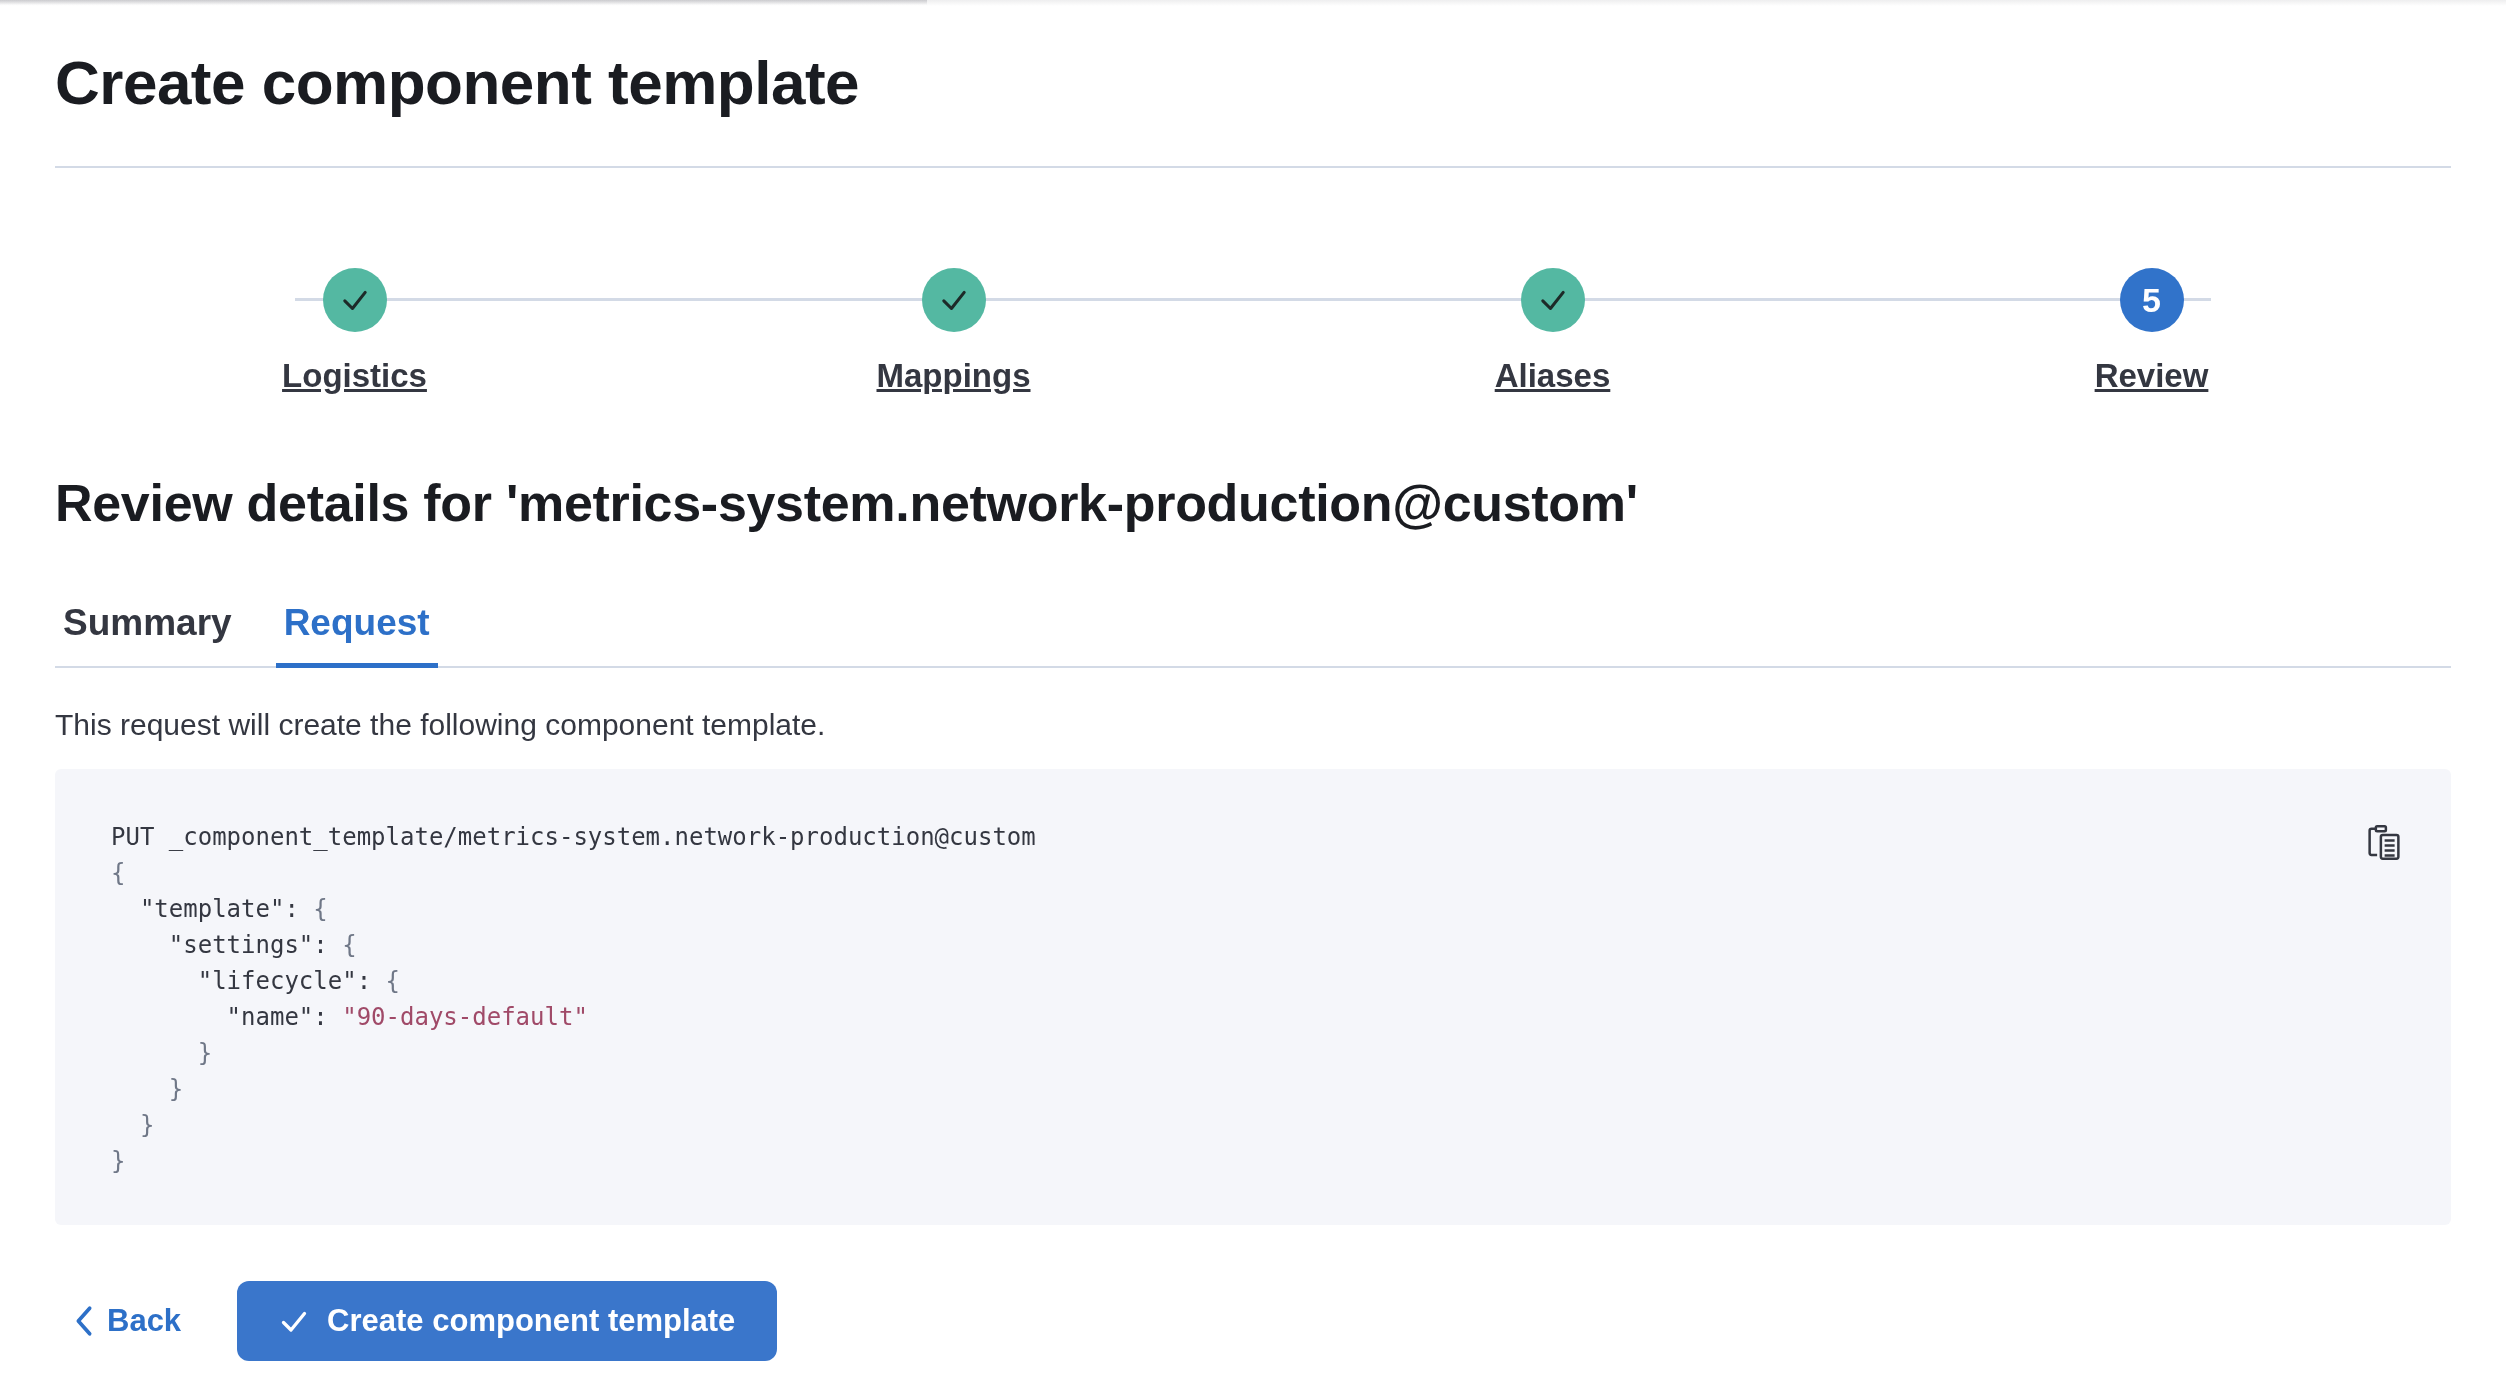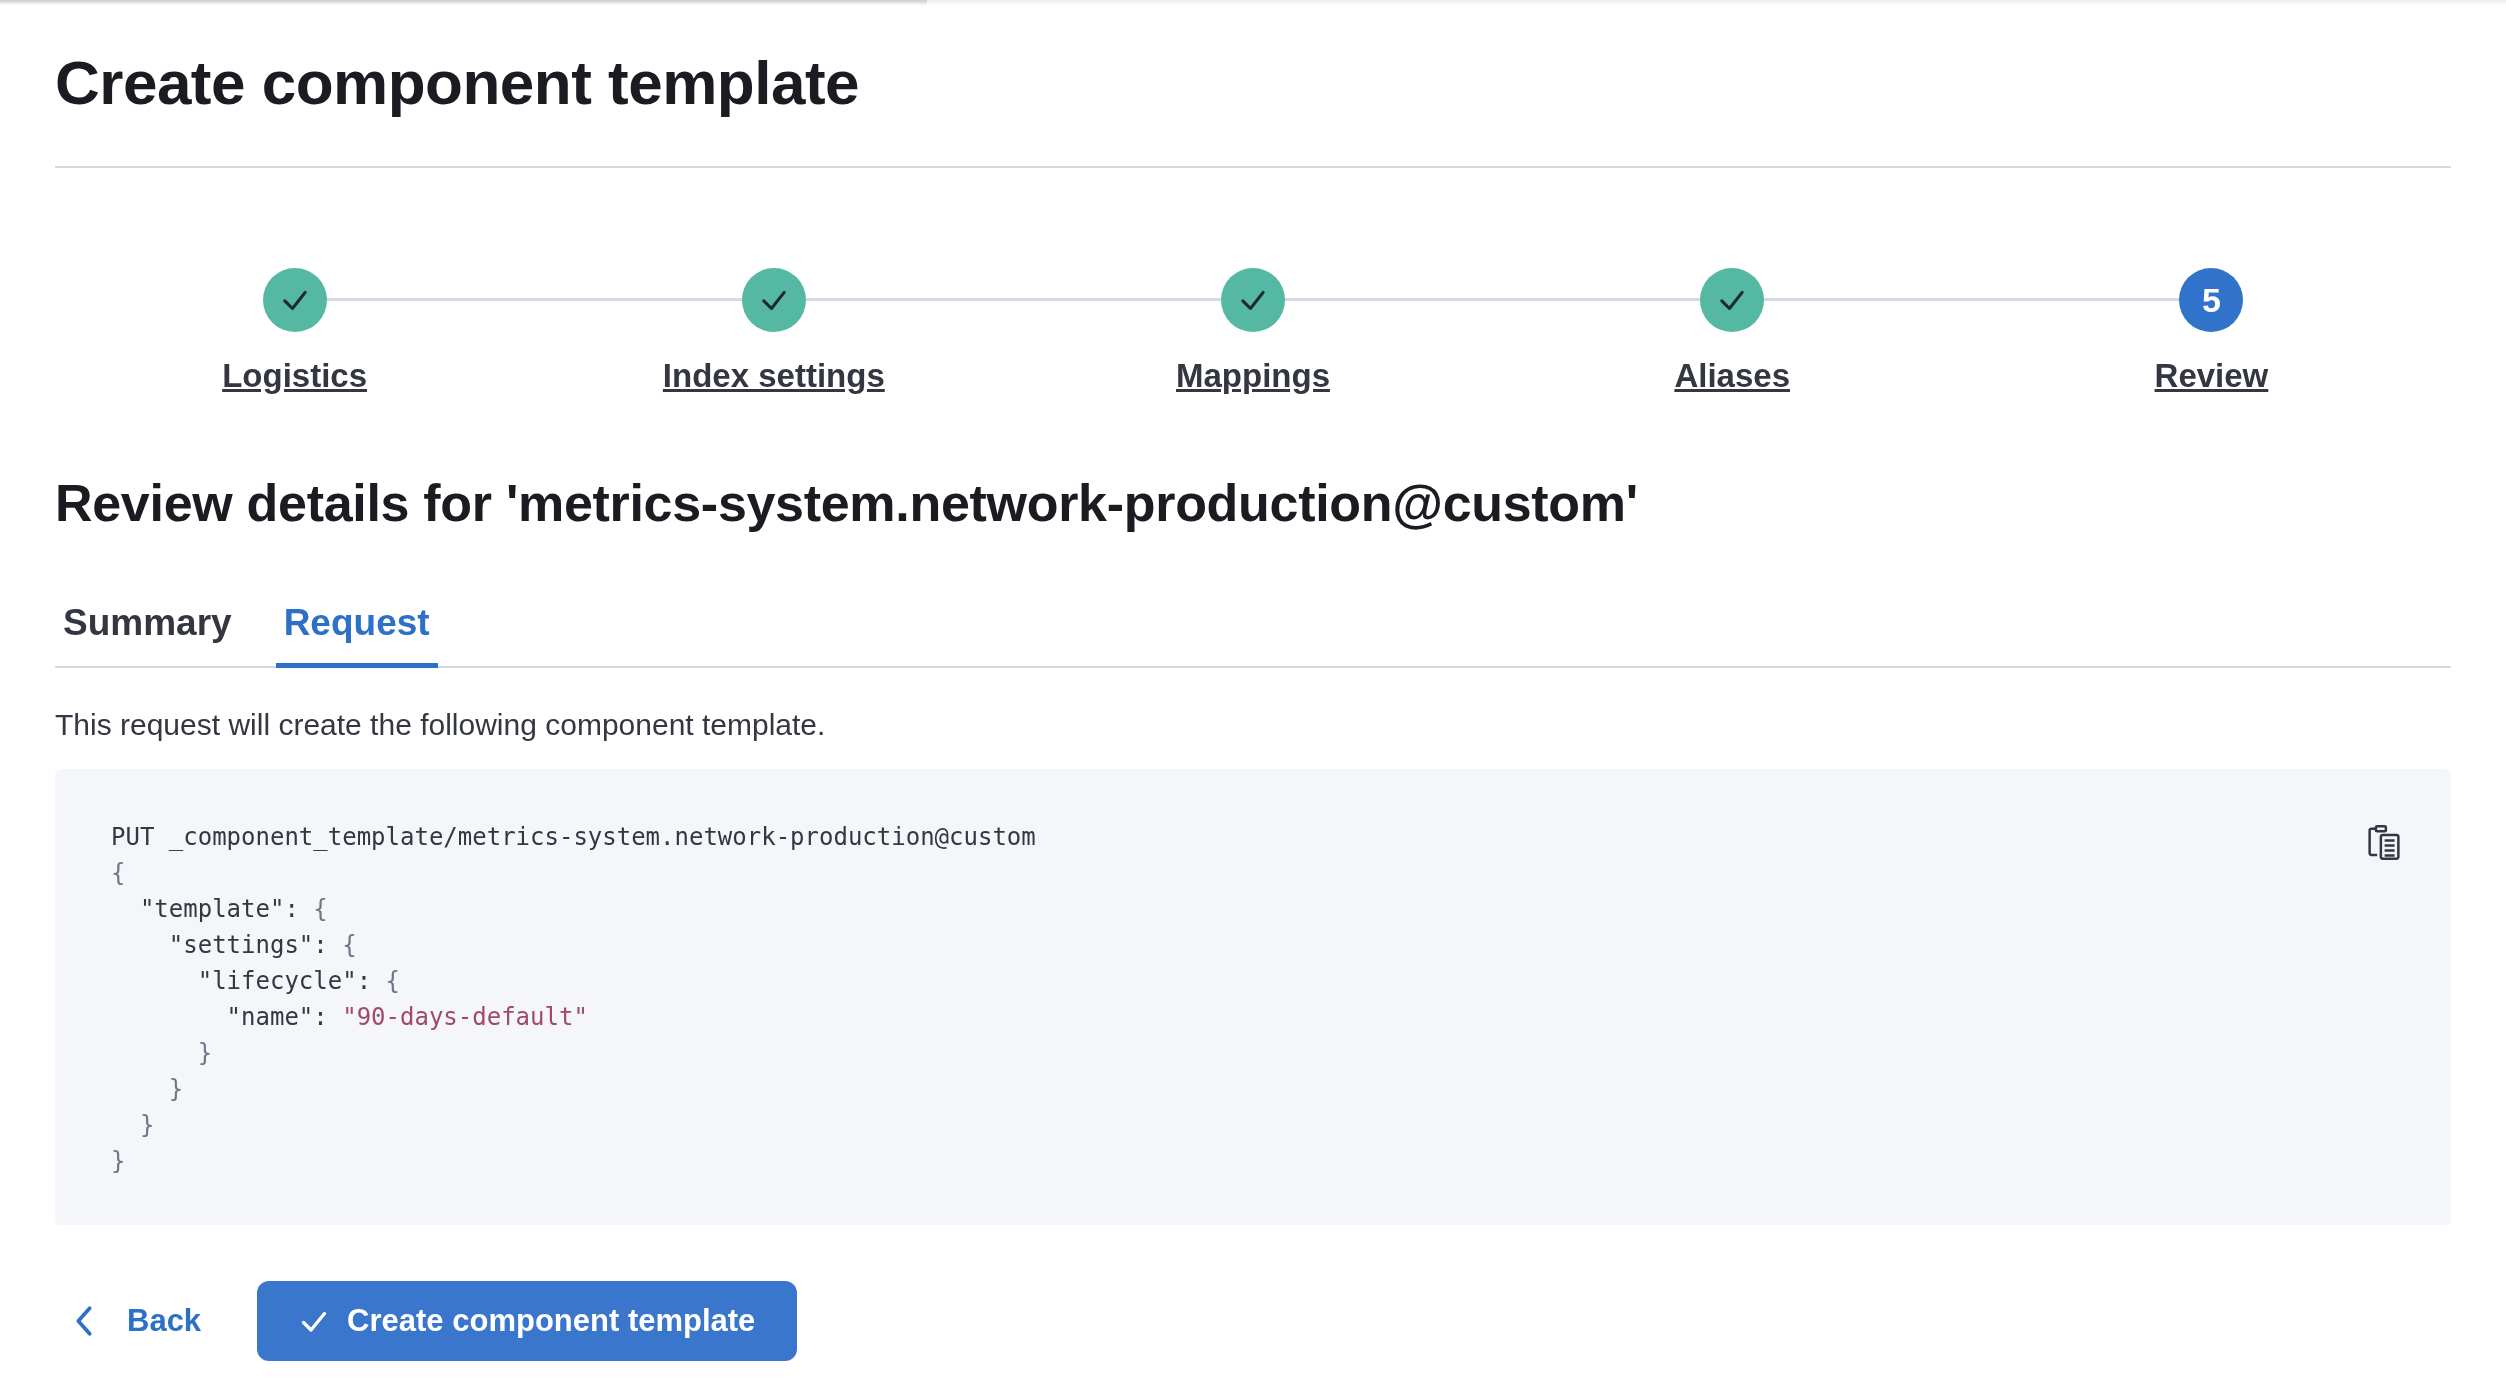--- a/index.html
+++ b/index.html
@@ -49,21 +49,21 @@
   .codeblock pre { font-family: "DejaVu Sans Mono", "Liberation Mono", monospace;
     font-size: 24px; line-height: 36px; white-space: pre; color: #343741; margin-left: 8px; }
   .seg-k { color: #343741; }
   .seg-p { color: #6f7787; }
   .seg-s { color: var(--code-string); }
   .copy-button { position: absolute; top: 50px; right: 43px; width: 48px; height: 48px;
     background: none; border: none; cursor: pointer; display: flex; align-items: center; justify-content: center; }
 
   
   .footer { margin-top: 56px; display: flex; align-items: center; gap: 56px; }
-  .back-link { display: inline-flex; align-items: center; gap: 30px; padding-left: 16px;
+  .back-link { display: inline-flex; align-items: center; gap: 10px; padding-left: 16px;
     background: none; border: none; cursor: pointer; font-family: inherit;
     color: var(--accent); font-size: 31px; font-weight: 700; }
   .submit-button { display: inline-flex; align-items: center; gap: 18px; height: 80px;
     padding: 0 42px; border: none; border-radius: 12px; background: var(--button-blue);
     color: #ffffff; font-family: inherit; font-size: 31px; font-weight: 700; cursor: pointer; }
 </style>
 </head>
 <body>
 
 <div class="top-shadow"></div>
@@ -76,28 +76,20 @@
   <div class="stepper">
     <div class="connector"></div>
 
   <button class="step">
         <span class="step-circle complete">
           <svg width="34" height="34" viewBox="0 0 20 20" fill="none">
             <polyline points="4,10.5 8.5,15 16,5.5" stroke="#1d2a28" stroke-width="1.8" fill="none" stroke-linecap="round" stroke-linejoin="round"></polyline>
           </svg>
         </span>
         <span class="step-label">Logistics</span>
-      </button>
-      <button class="step">
-        <span class="step-circle complete">
-          <svg width="34" height="34" viewBox="0 0 20 20" fill="none">
-            <polyline points="4,10.5 8.5,15 16,5.5" stroke="#1d2a28" stroke-width="1.8" fill="none" stroke-linecap="round" stroke-linejoin="round"></polyline>
-          </svg>
-        </span>
-        <span class="step-label">Index settings</span>
       </button>
       <button class="step">
         <span class="step-circle complete">
           <svg width="34" height="34" viewBox="0 0 20 20" fill="none">
             <polyline points="4,10.5 8.5,15 16,5.5" stroke="#1d2a28" stroke-width="1.8" fill="none" stroke-linecap="round" stroke-linejoin="round"></polyline>
           </svg>
         </span>
         <span class="step-label underlined">Mappings</span>
       </button>
       <button class="step">

